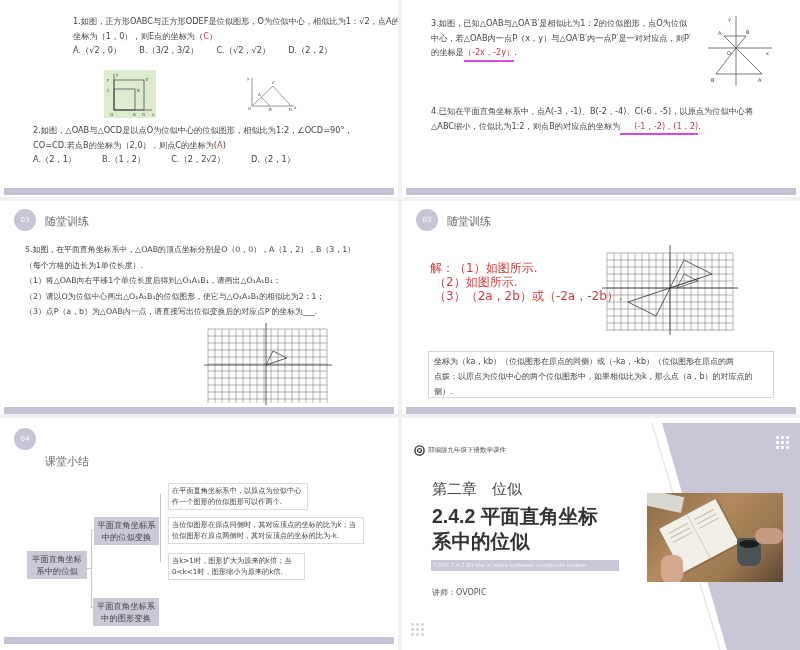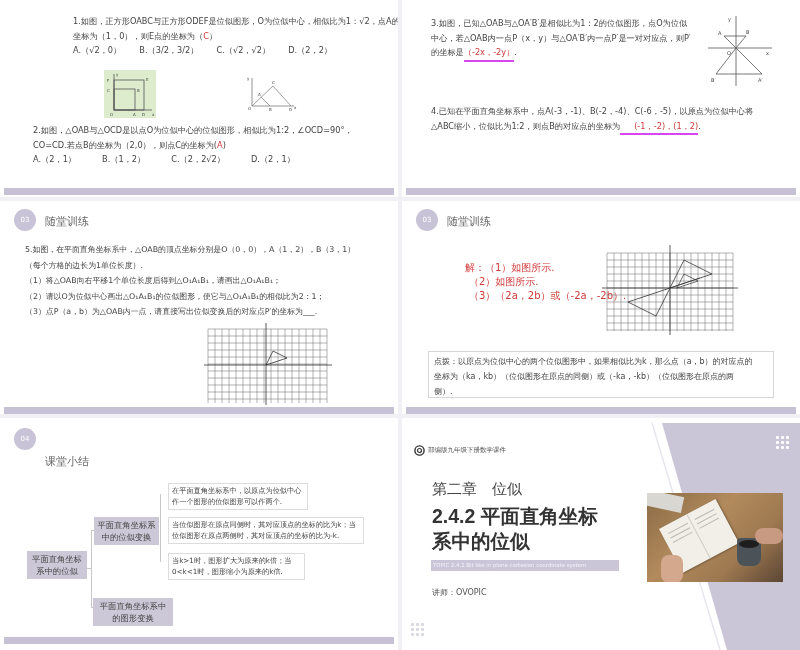--- a/index.html
+++ b/index.html
@@ -21,21 +21,21 @@
   .uline { display: inline-block; border-bottom: 2px solid #d946ef; min-width: 50px; text-align: right; color: #d23a3a; }
   .opts { display: flex; gap: 18px; }
 
   .sec-badge { position: absolute; left: 14px; top: 8px; width: 22px; height: 22px; border-radius: 50%; background: #c8c3d6; color: #fff; font-size: 7px; display: flex; align-items: center; justify-content: center; }
   .sec-title { position: absolute; left: 45px; top: 13px; font-size: 11px; color: #666; }
 
   .grid-fig { position: absolute; }
 
   .tipbox { position: absolute; left: 26px; top: 150px; width: 346px; height: 47px; border: 1px solid #d6d6d6; background: #fff; font-size: 8px; line-height: 15px; padding: 2px 5px; color: #444; }
 
-  .sol { position: absolute; left: 28px; top: 60px; font-size: 10px; line-height: 14px; color: #d23a3a; margin-left: 35px; }
+  .sol { position: absolute; left: 28px; top: 60px; font-size: 12px; line-height: 14px; color: #d23a3a; }
 
   .mm-box { position: absolute; background: #cdc8d8; font-size: 8.3px; line-height: 12px; color: #444; padding: 2px 3px; text-align: center; }
   .mm-note { position: absolute; border: 1px solid #dcdcdc; font-size: 7.2px; line-height: 10.5px; color: #444; padding: 2px 3px; background: #fff; }
   .mm-line { position: absolute; background: #c8c8c8; }
 
   .dots { position: absolute; display: grid; grid-template-columns: repeat(3, 3px); gap: 2px; }
   .dots span { width: 3px; height: 3px; background: #d8d8e0; border-radius: 1px; }
 </style>
 </head>
 <body>
@@ -229,40 +229,40 @@
     </g>
     <line x1="2" y1="45" x2="138" y2="45" stroke="#333" stroke-width="0.8"></line>
     <line x1="70" y1="92" x2="70" y2="2" stroke="#333" stroke-width="0.8"></line>
     <polygon points="70,45 84,17 112,31" fill="none" stroke="#333" stroke-width="0.8"></polygon>
     <polygon points="77,45 84,31 98,38" fill="none" stroke="#333" stroke-width="0.7"></polygon>
     <polygon points="70,45 56,73 28,59" fill="none" stroke="#333" stroke-width="0.8"></polygon>
     <line x1="70" y1="45" x2="100" y2="35" stroke="#333" stroke-width="0.6"></line>
   </svg>
 
   <div class="tipbox">
+    <div>坐标为（ka，kb）（位似图形在原点的同侧）或（-ka，-kb）（位似图形在原点的两</div>
     <div>点拨：以原点为位似中心的两个位似图形中，如果相似比为k，那么点（a，b）的对应点的</div>
-    <div>坐标为（ka，kb）（位似图形在原点的同侧）或（-ka，-kb）（位似图形在原点的两</div>
     <div>侧）.</div>
   </div>
   <div class="bar" style="bottom:0;"></div>
 </div>
 
 <div class="slide" id="s5">
   <div class="sec-badge" style="top:10px;">04</div>
   <div class="sec-title" style="top:16px;margin-top:20px;">课堂小结</div>
 
   <div class="mm-line" style="left:86px; top:150px; width:5px; height:1px;"></div>
   <div class="mm-line" style="left:91px; top:112px; width:1px; height:78px;"></div>
   <div class="mm-line" style="left:91px; top:112px; width:4px; height:1px;"></div>
   <div class="mm-line" style="left:91px; top:189px; width:4px; height:1px;"></div>
   <div class="mm-line" style="left:160px; top:76px; width:1px; height:68px;"></div>
 
   <div class="mm-box" style="left:27px; top:133px; width:60px;">平面直角坐标系中的位似</div>
   <div class="mm-box" style="left:94px; top:99px; width:65px;">平面直角坐标系中的位似变换</div>
-  <div class="mm-box" style="left:93px; top:180px; width:80px;">平面直角坐标系中的图形变换</div>
+  <div class="mm-box" style="left:93px; top:180px; width:66px;">平面直角坐标系中的图形变换</div>
 
   <div class="mm-note" style="left:168px; top:65px; width:140px;">在平面直角坐标系中，以原点为位似中心作一个图形的位似图形可以作两个.</div>
   <div class="mm-note" style="left:168px; top:99px; width:196px;">当位似图形在原点同侧时，其对应顶点的坐标的比为k；当位似图形在原点两侧时，其对应顶点的坐标的比为-k.</div>
   <div class="mm-note" style="left:168px; top:135px; width:137px;">当k&gt;1时，图形扩大为原来的k倍；当0&lt;k&lt;1时，图形缩小为原来的k倍.</div>
 
   <div class="bar" style="bottom:6px;"></div>
 </div>
 
 <div class="slide" id="s6">
   <svg style="position:absolute; left:0; top:0;" width="398" height="232">

